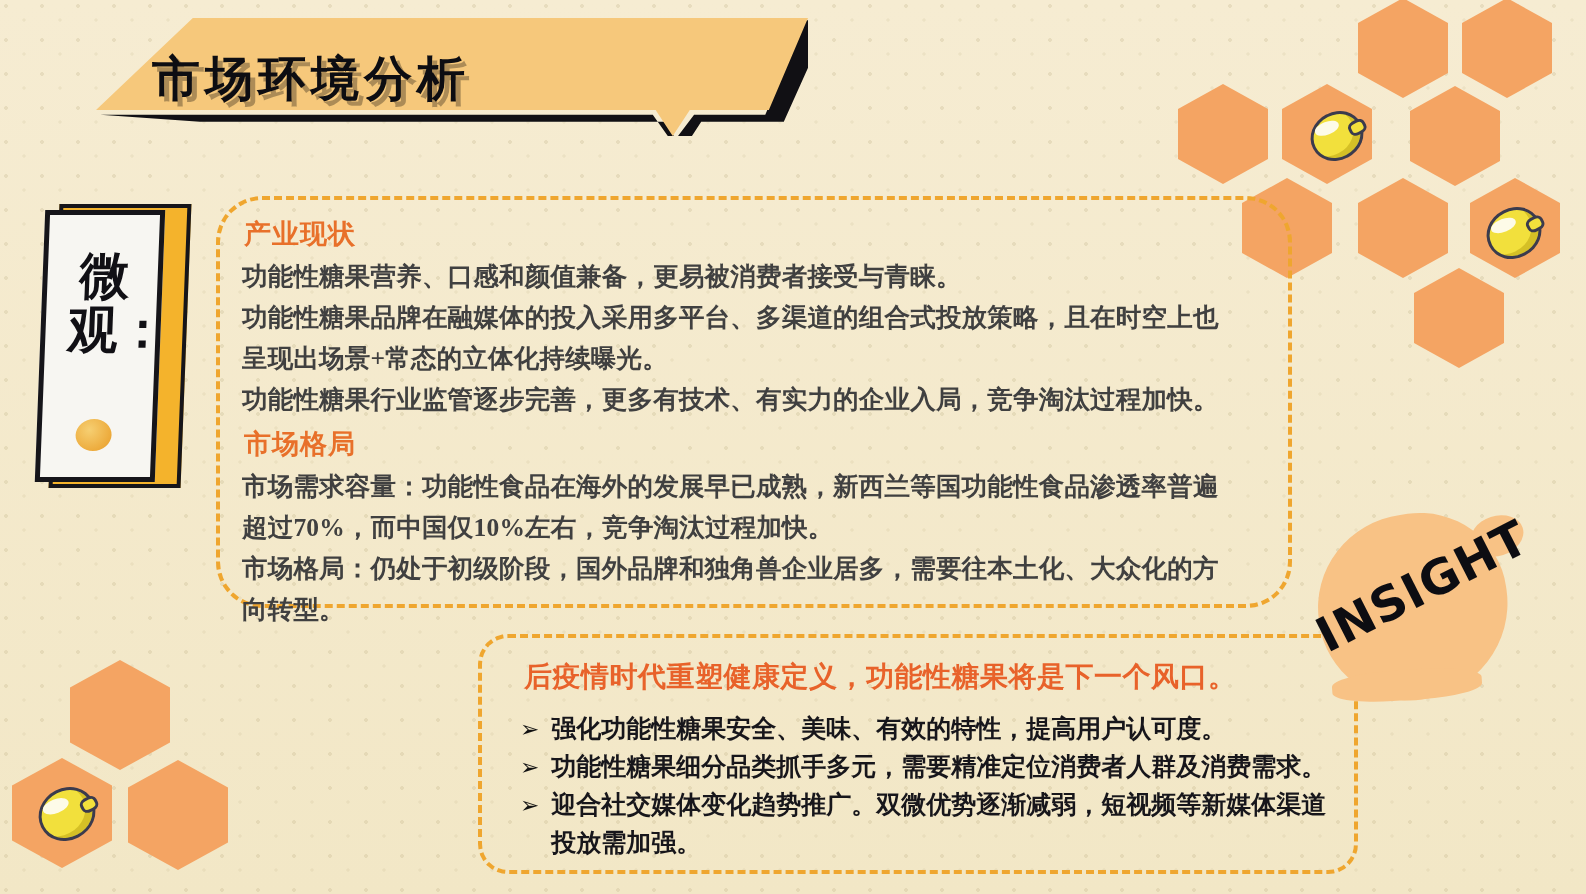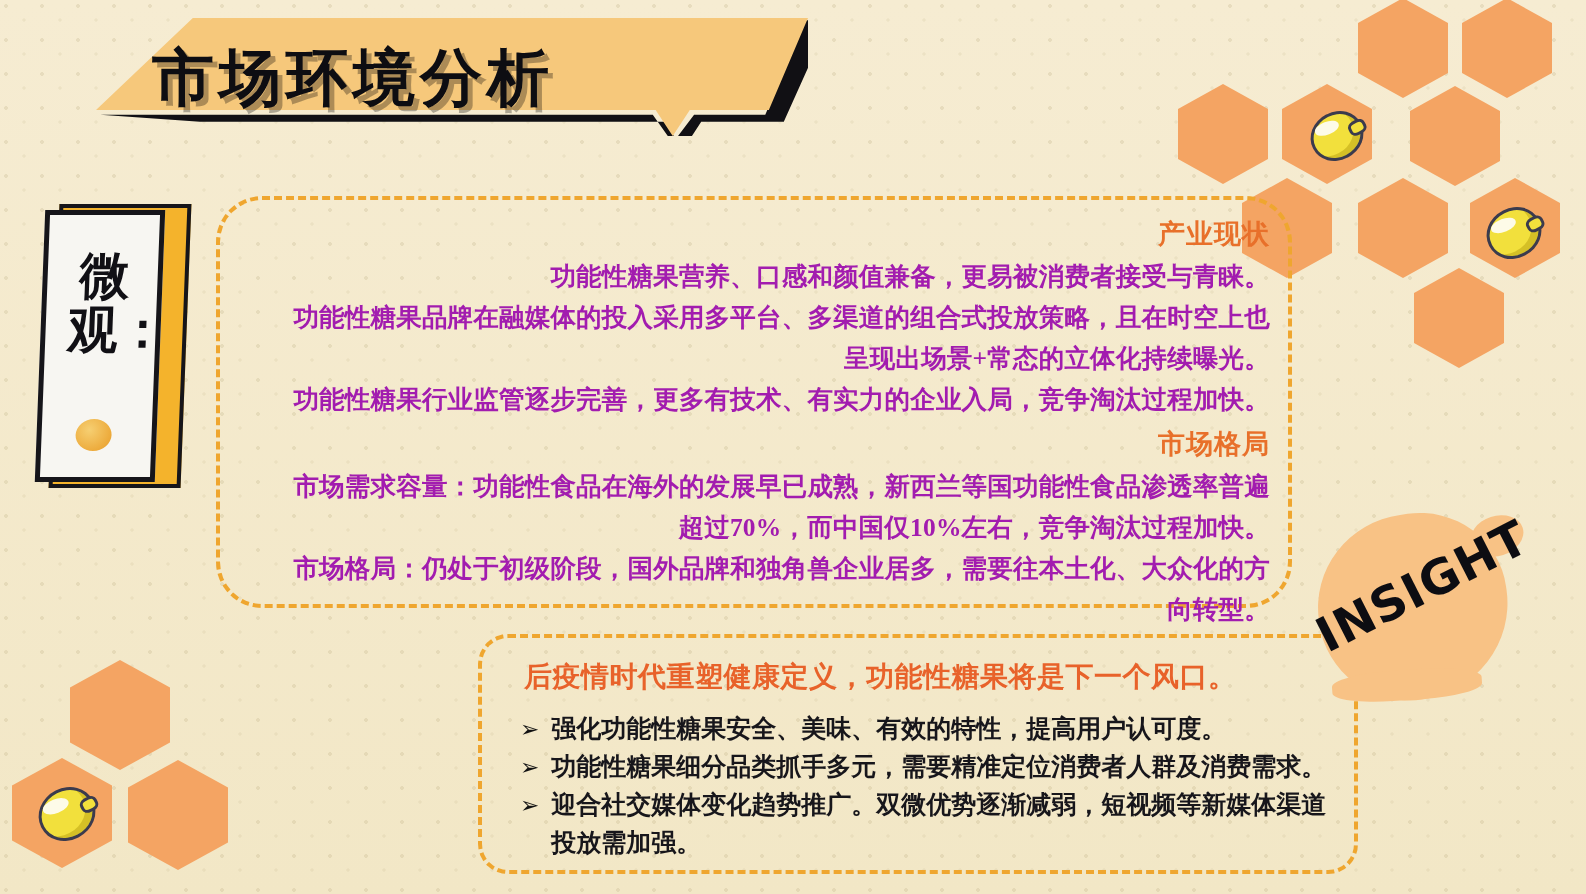--- a/index.html
+++ b/index.html
@@ -58,21 +58,21 @@
     clip-path:polygon(13.6% 0%, 100% 0%, 94.5% 78%, 83.4% 78%, 81.0% 100%, 78.6% 78%, 0% 78%);
   }
   #title-shadow{
     position:absolute;inset:0;
     background:#111014;
     clip-path:polygon(14.6% 88%, 79.9% 88%, 82.4% 112%, 85.0% 88%, 96.6% 88%, 103.0% 2%, 99.6% 2%, 94.0% 82%, 84.0% 82%, 81.0% 106%, 78.2% 82%, 0.6% 82%);
   }
   #title-text{
     position:absolute;left:56px;top:12px;
     font-family:"DejaVu Sans","Liberation Sans",sans-serif;
-    font-weight:bold;font-size:62px;letter-spacing:5px;
+    font-weight:bold;font-size:48px;letter-spacing:5px;
     color:#0d0d12;line-height:96px;white-space:nowrap;
     text-shadow:5px 5px 0 rgba(0,0,0,.30);
   }
 
   
   #side-tag{position:absolute;left:40px;top:196px;width:138px;height:284px;z-index:4;}
   #side-tag-shadow{
     position:absolute;left:14px;top:8px;width:124px;height:276px;
     background:#f4b32c;border:4px solid #16151a;
     transform:skewX(-2.2deg);
@@ -92,30 +92,29 @@
     position:absolute;left:34px;bottom:26px;width:36px;height:32px;
     border-radius:50%;
     background:radial-gradient(circle at 38% 34%, #f6cf72, #edab3c 70%, #e0992c);
   }
 
   
   #main-box{
     position:absolute;left:216px;top:196px;width:1068px;height:404px;
     border:4px dashed #efa62f;border-radius:46px;
     z-index:3;
-    text-align:right;
   }
   #main-inner{position:absolute;left:22px;top:10px;right:18px;}
   .sec-head{
     font-family:"DejaVu Sans","Liberation Sans",sans-serif;
     font-weight:bold;font-size:27px;color:#e8702a;
     letter-spacing:1px;margin:6px 0 4px 2px;
   }
   .body-line{
-    font-size:25.5px;color:#a21caf;line-height:41px;
+    font-size:25.5px;color:#404040;line-height:41px;
     letter-spacing:.2px;font-weight:bold;
   }
 
   
   #insight-box{
     position:absolute;left:478px;top:634px;width:872px;height:232px;
     border:4px dashed #efa62f;border-radius:30px;z-index:3;
   }
   #insight-inner{position:absolute;left:26px;top:14px;right:10px;}
   #insight-headline{

